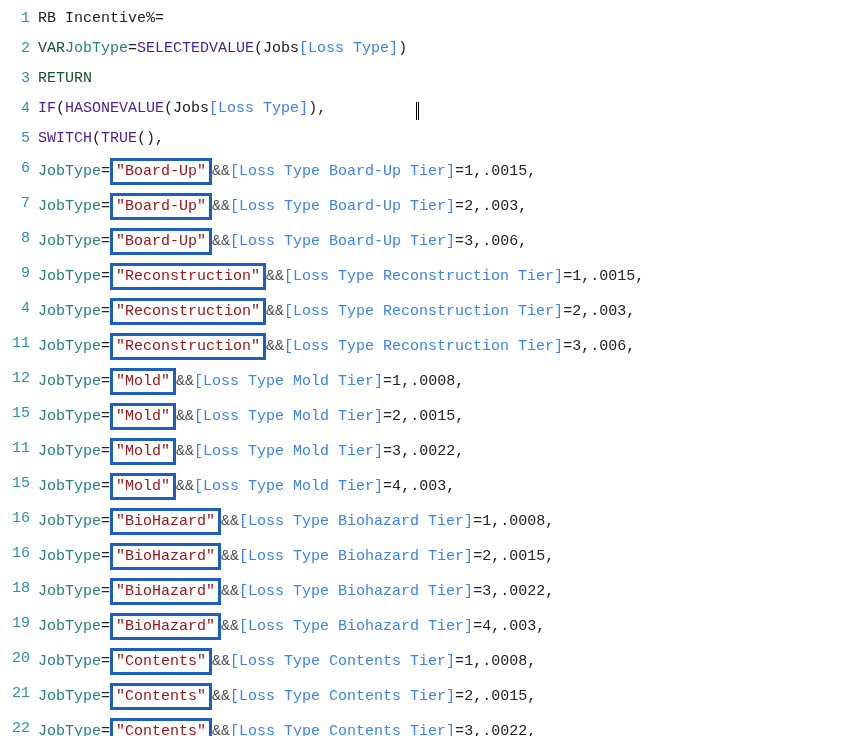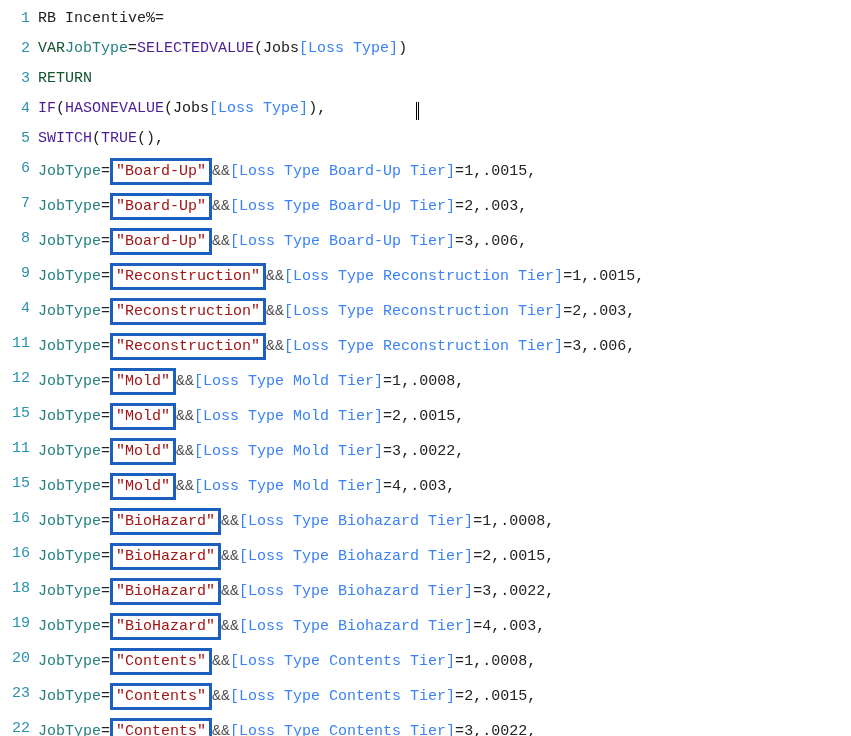--- a/index.html
+++ b/index.html
@@ -376,21 +376,21 @@
         <span class="tok-op">&amp;&amp;</span>
         <span class="tok-column">[Loss Type Contents Tier]</span>
         <span class="tok-plain">=</span>
         <span class="tok-plain">1</span>
         <span class="tok-plain">,</span>
         <span class="tok-plain">.0008</span>
         <span class="tok-plain">,</span>
       </div>
     </div>
     <div class="line">
-      <div class="lineno">23</div>
+      <div class="lineno">21</div>
       <div class="code">
         <span class="tok-jobtype">JobType</span>
         <span class="tok-plain">= </span>
         <span class="box">
           <span class="tok-string">"Contents"</span>
         </span>
         <span class="tok-plain"> </span>
         <span class="tok-op">&amp;&amp;</span>
         <span class="tok-column">[Loss Type Contents Tier]</span>
         <span class="tok-plain">=</span>

